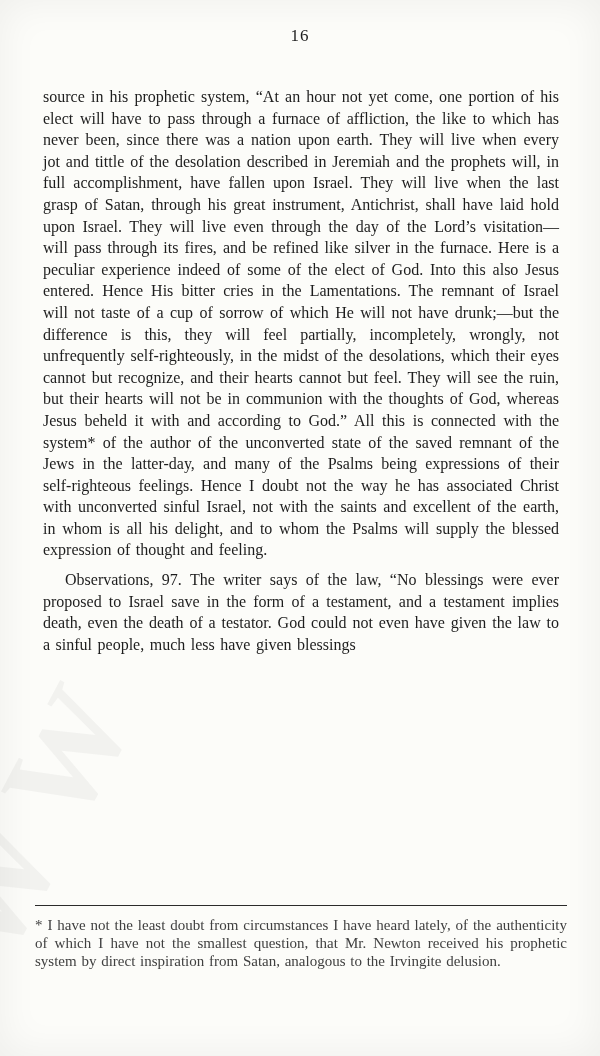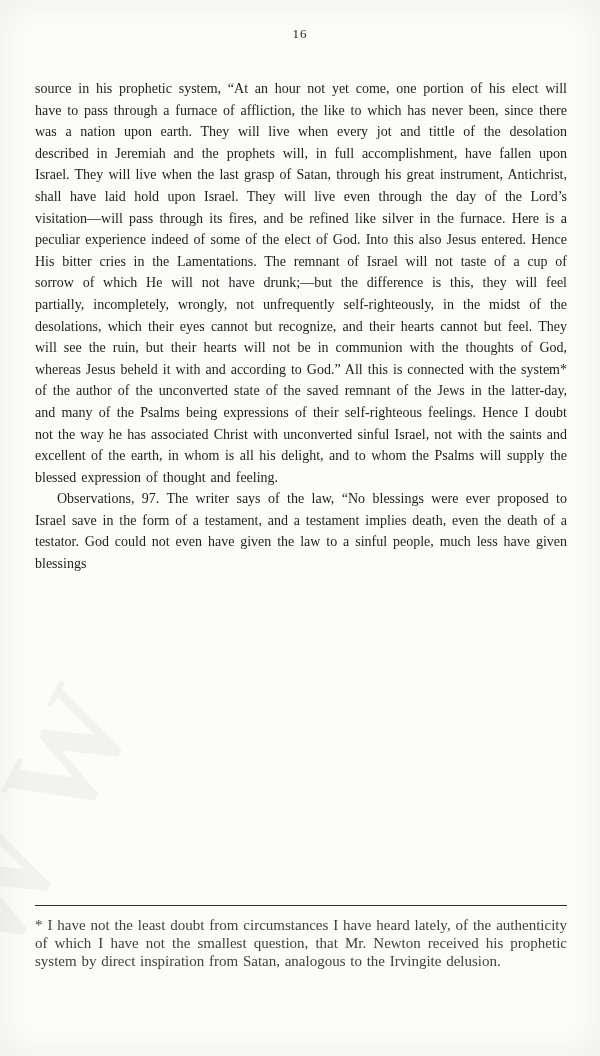--- a/index.html
+++ b/index.html
@@ -33,32 +33,32 @@
     white-space: nowrap;
     pointer-events: none;
     user-select: none;
   }
   .page-number {
     position: absolute;
     top: 26px;
     left: 0;
     width: 100%;
     text-align: center;
-    font-size: 13px;
+    font-size: 17px;
     letter-spacing: 1px;
   }
   .body-text {
     position: absolute;
     top: 78px;
     left: 35px;
     width: 532px;
   }
   .para {
-    margin: 0;
-    font-size: 14px;
+    margin: 8px;
+    font-size: 16px;
     line-height: 21.6px;
     text-align: justify;
     word-spacing: 1.5px;
   }
   .para.indent-first {
     text-indent: 22px;
   }
   .footnote {
     position: absolute;
     top: 905px;

